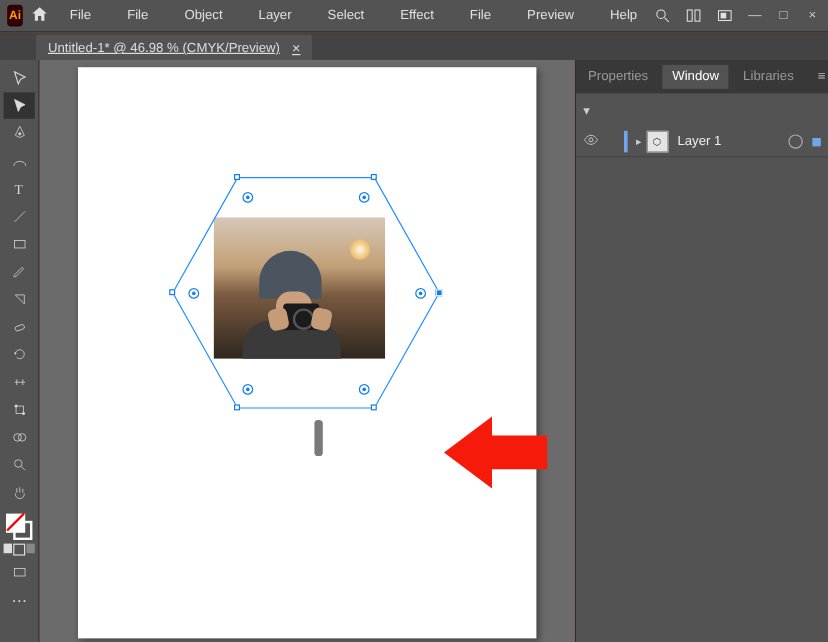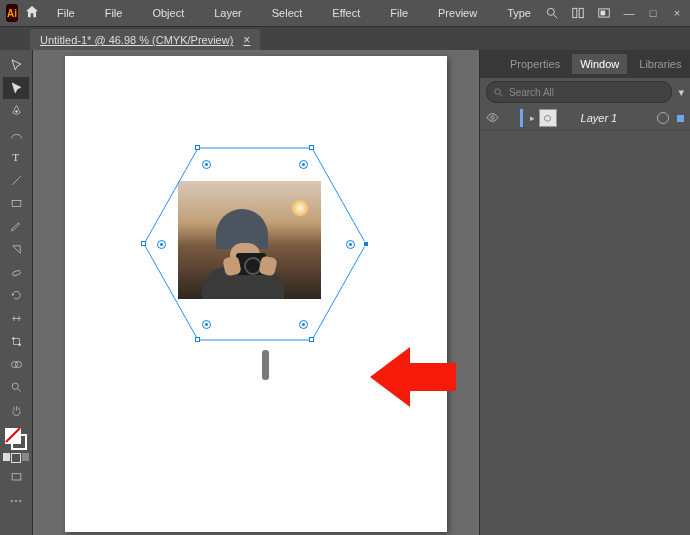--- a/index.html
+++ b/index.html
@@ -37,33 +37,33 @@
   .hexpath{position:absolute;left:75px;top:88px;}
   .anchor{position:absolute;width:5px;height:5px;background:#fff;border:1px solid #1080e8;box-sizing:border-box;}
   .anchor.fill{background:#1080e8;}
   .bbox{position:absolute;width:6px;height:6px;background:#1080e8;border:1px solid #fff;box-sizing:border-box;}
   .center-pt{position:absolute;width:7px;height:7px;border:1px solid #1080e8;border-radius:50%;}
   .center-pt::after{content:"";position:absolute;left:2px;top:2px;width:3px;height:3px;background:#1080e8;border-radius:50%;}
   
   .red-arrow{position:absolute;left:305px;top:285px;}
   
   .rightcol{width:210px;background:#535353;border-left:1px solid #2e2e2e;display:flex;flex-direction:column;}
-  .panel-tabs{height:28px;background:#383838;display:flex;align-items:center;padding:0 22px;gap:4px;}
+  .panel-tabs{height:28px;background:#383838;display:flex;align-items:center;padding:0 2px;gap:4px;}
   .panel-tabs span{padding:4px 8px;color:#999;font-size:11px;}
   .panel-tabs span.active{color:#fff;background:#535353;}
   .panel-tabs .pmenu{margin-left:auto;color:#bbb;}
   .searchrow{height:28px;display:flex;align-items:center;padding:0 6px;gap:6px;background:#535353;}
   .searchbox{flex:1;height:20px;background:#424242;border:1px solid #333;border-radius:10px;display:flex;align-items:center;padding:0 6px;color:#888;gap:5px;}
   .searchbox svg{width:11px;height:11px;stroke:#888;fill:none;stroke-width:2;}
   .layer-row{height:24px;display:flex;align-items:center;padding:0 6px;gap:4px;background:#535353;border-bottom:1px solid #474747;}
   .layer-row .eye svg{width:13px;height:13px;stroke:#ccc;fill:none;stroke-width:1.5;}
   .layer-row .bar{width:3px;height:18px;background:#6ea8e8;margin:0 3px;}
   .layer-row .chev{color:#ccc;font-size:9px;}
   .layer-row .thumb{width:16px;height:16px;background:#e4e4e4;border:1px solid #999;display:flex;align-items:center;justify-content:center;font-size:8px;color:#333;}
-  .layer-row .lname{flex:1;color:#eee;font-size:11px;margin-left:20px;font-style:italic;}
+  .layer-row .lname{flex:1;color:#eee;font-size:11px;margin-left:4px;}
   .layer-row .target{width:10px;height:10px;border:1px solid #aaa;border-radius:50%;}
   .layer-row .selbox{width:7px;height:7px;background:#6ea8e8;margin-left:4px;}
   .scroll-nub{position:absolute;right:210px;top:300px;width:7px;height:30px;background:#7a7a7a;border-radius:3px;}
   
   .photo{position:absolute;left:113px;top:125px;width:143px;height:118px;overflow:hidden;}
   .photo .sky{position:absolute;inset:0;background:linear-gradient(#d7c8b8 0%, #c2a077 35%, #7a5a40 55%, #2e261f 100%);}
   .photo .sun{position:absolute;right:12px;top:18px;width:18px;height:18px;background:radial-gradient(#fff6e0,#f0c070 60%,transparent 70%);border-radius:50%;}
   .photo .person{position:absolute;left:18px;bottom:-6px;width:92px;height:96px;}
   .photo .beanie{position:absolute;left:20px;top:0;width:52px;height:40px;background:#4a5560;border-top-left-radius:26px;border-top-right-radius:26px;}
   .photo .face{position:absolute;left:34px;top:34px;width:30px;height:26px;background:#caa07e;border-radius:12px;}
@@ -89,21 +89,21 @@
     </div>
     <div class="menus">
       <span>File</span>
       <span>File</span>
       <span>Object</span>
       <span>Layer</span>
       <span>Select</span>
       <span>Effect</span>
       <span>File</span>
       <span>Preview</span>
-      <span>Type</span>
+      <span>Help</span>
     </div>
     <div class="menubar-right">
       <div class="mb-icon">
         <svg viewBox="0 0 24 24">
             <circle cx="10" cy="10" r="6"></circle>
             <line x1="15" y1="15" x2="21" y2="21"></line>
           </svg>
       </div>
       <div class="mb-icon">
         <svg viewBox="0 0 24 24">
@@ -281,27 +281,20 @@
     </div>
 
     <div class="rightcol">
       <div class="panel-tabs">
         <span>Properties</span>
         <span class="active">Window</span>
         <span>Libraries</span>
         <span class="pmenu">≡</span>
       </div>
       <div class="searchrow">
-        <div class="searchbox">
-          <svg viewBox="0 0 24 24">
-              <circle cx="10" cy="10" r="6"></circle>
-              <line x1="15" y1="15" x2="20" y2="20"></line>
-            </svg>
-          <span style="font-size:10px">Search All</span>
-        </div>
         <div style="color:#ccc">▾</div>
       </div>
       <div class="layer-row">
         <div class="eye">
           <svg viewBox="0 0 24 24">
               <path d="M2 12s4-7 10-7 10 7 10 7-4 7-10 7S2 12 2 12z"></path>
               <circle cx="12" cy="12" r="3"></circle>
             </svg>
         </div>
         <div style="width:10px"></div>

